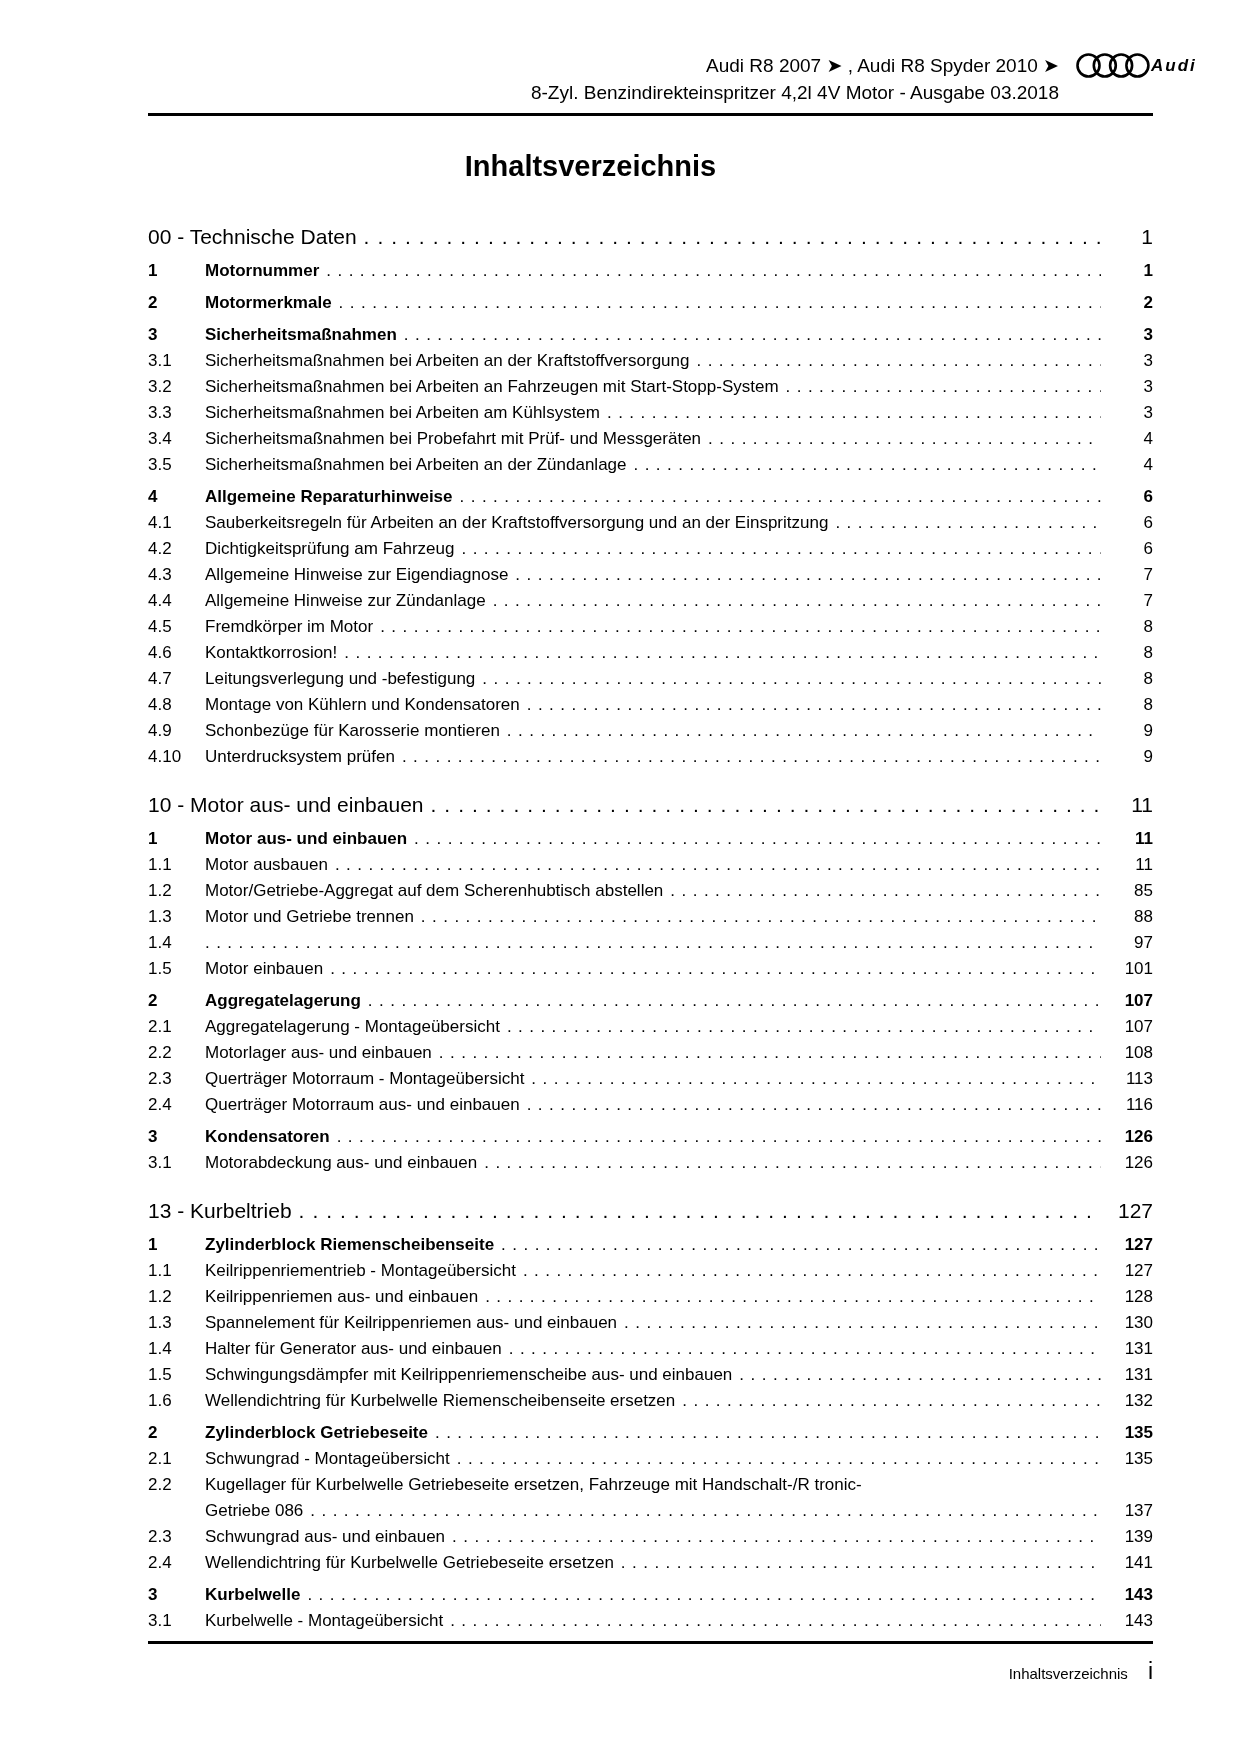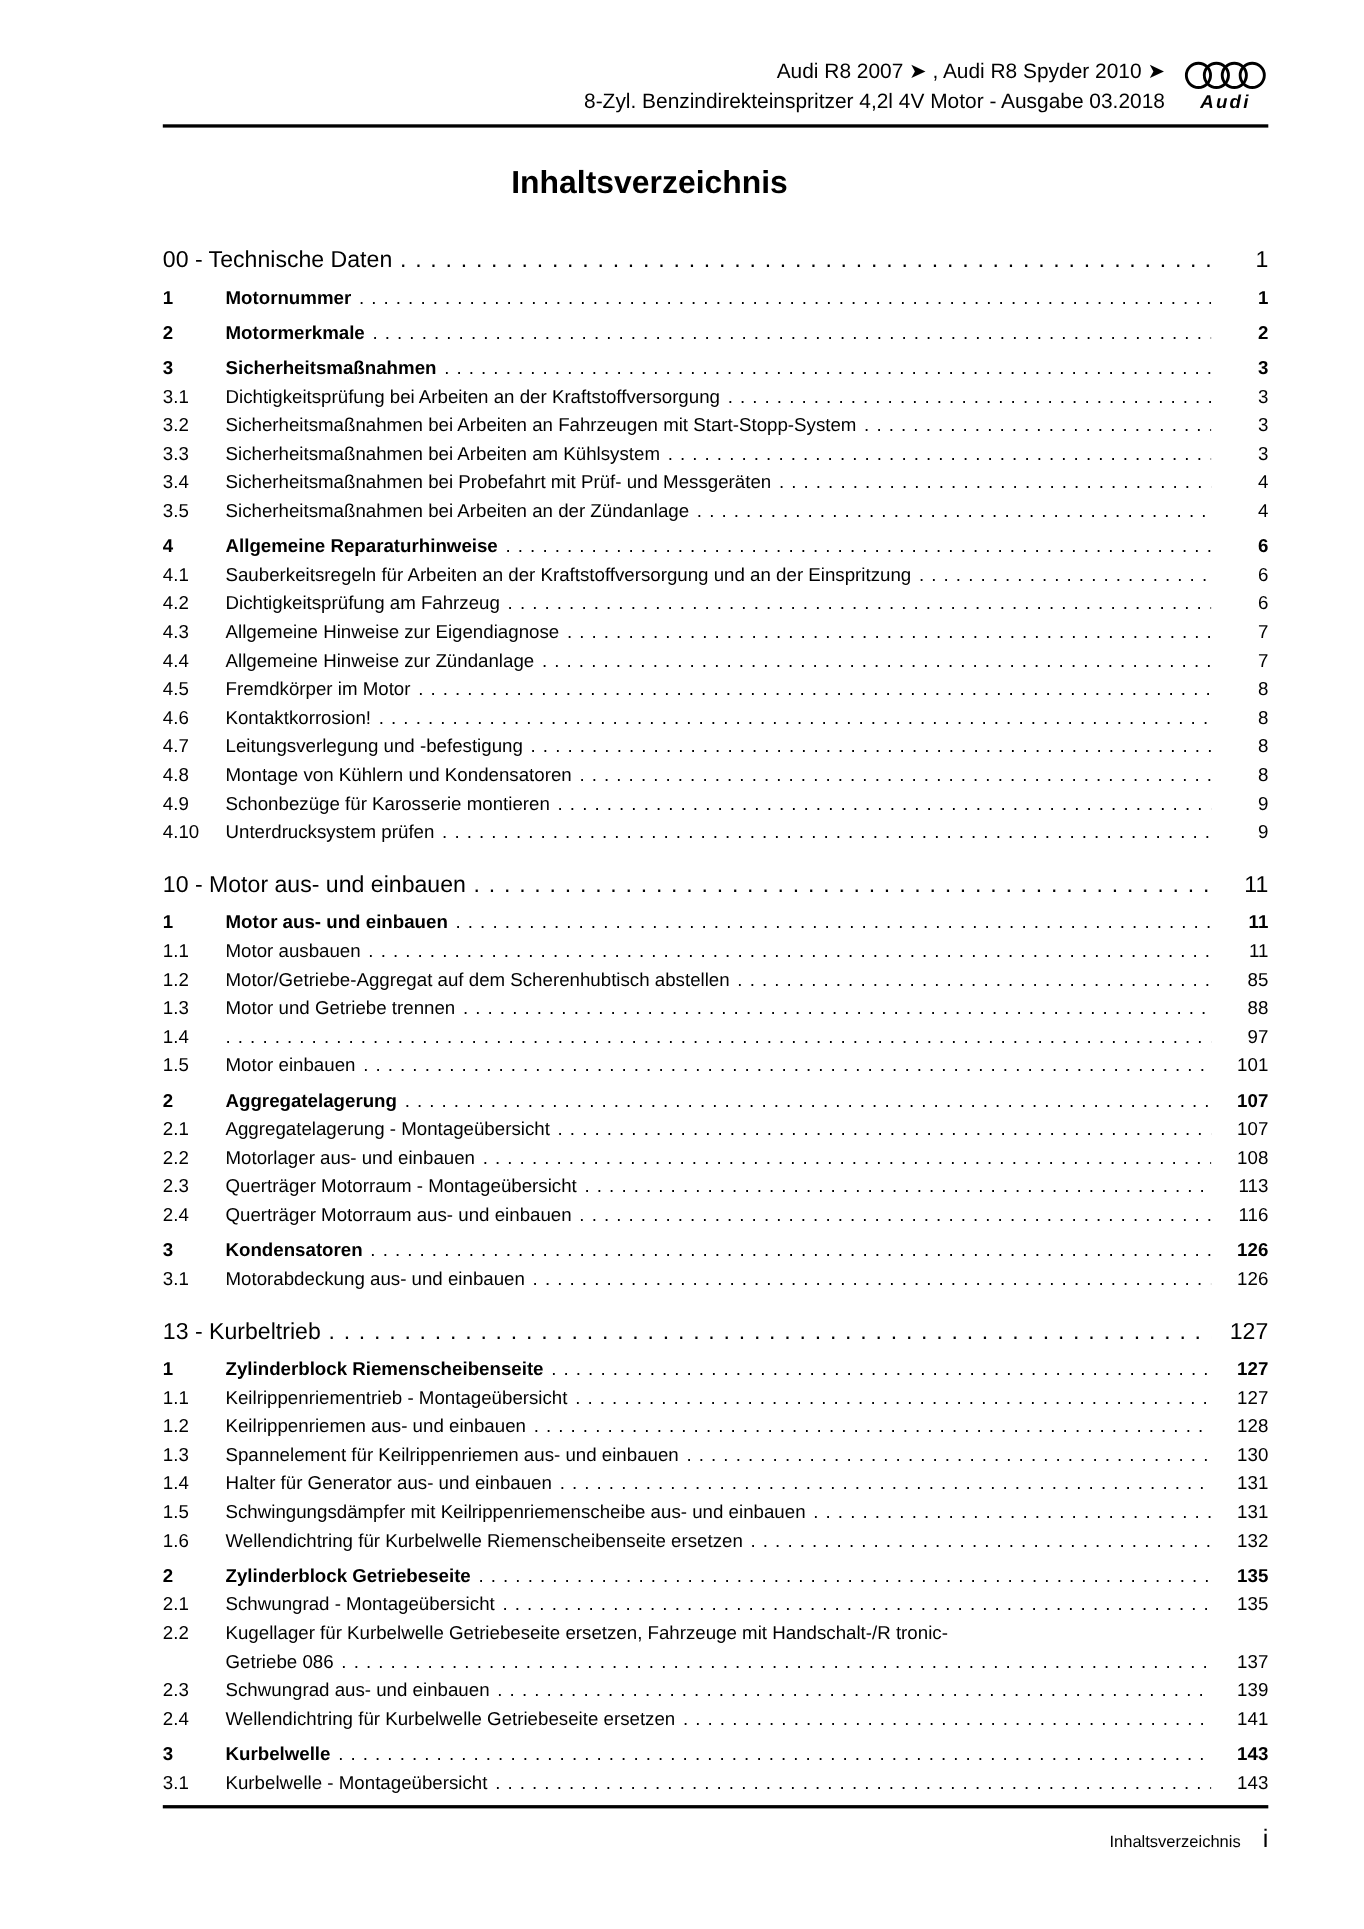--- a/index.html
+++ b/index.html
@@ -3,23 +3,23 @@
 <meta charset="utf-8">
 <style>
   html,body{margin:0;padding:0}
   body{
     width:1240px;height:1754px;background:#ffffff;color:#000;
     font-family:"Liberation Sans",sans-serif;position:relative;overflow:hidden;
   }
   .page{position:absolute;inset:0;padding:52px 87px 0 148px;box-sizing:border-box}
 
   
-  .hdr{display:flex;justify-content:flex-end;align-items:center;gap:16px}
+  .hdr{display:flex;justify-content:flex-end;align-items:flex-start;gap:16px}
   .hdr-text{text-align:right;font-size:19px;line-height:27px;white-space:nowrap}
-  .logo{display:flex;flex-direction:column;align-items:center;width:78px;flex:none;padding-bottom:1px}
+  .logo{display:flex;flex-direction:row;align-items:center;width:78px;flex:none;padding-bottom:1px}
   .logo svg{display:block}
   .logo-word{font-size:17px;font-weight:700;letter-spacing:2px;font-style:italic;margin-top:1px}
   .hdr-rule{border-top:3px solid #000;margin-top:7px}
 
   
   .doc-title{margin-top:34px;text-align:center;padding-right:120px;font-size:29px;font-weight:700}
 
   
   .toc{margin-top:38px}
   .row{display:flex;align-items:baseline}
@@ -105,21 +105,21 @@
             <span class="title-txt">Sicherheitsmaßnahmen</span>
             <span class="dots">..........................................................................................................................................................................</span>
             <span class="page-num">3</span>
           </span>
         </span>
       </div>
       <div class="row entry-row l2">
         <span class="num">3.1</span>
         <span class="entry-col">
           <span class="line">
-            <span class="title-txt">Dichtigkeitsprüfung bei Arbeiten an der Kraftstoffversorgung</span>
+            <span class="title-txt">Sicherheitsmaßnahmen bei Arbeiten an der Kraftstoffversorgung</span>
             <span class="dots">..........................................................................................................................................................................</span>
             <span class="page-num">3</span>
           </span>
         </span>
       </div>
       <div class="row entry-row l2">
         <span class="num">3.2</span>
         <span class="entry-col">
           <span class="line">
             <span class="title-txt">Sicherheitsmaßnahmen bei Arbeiten an Fahrzeugen mit Start-Stopp-System</span>

